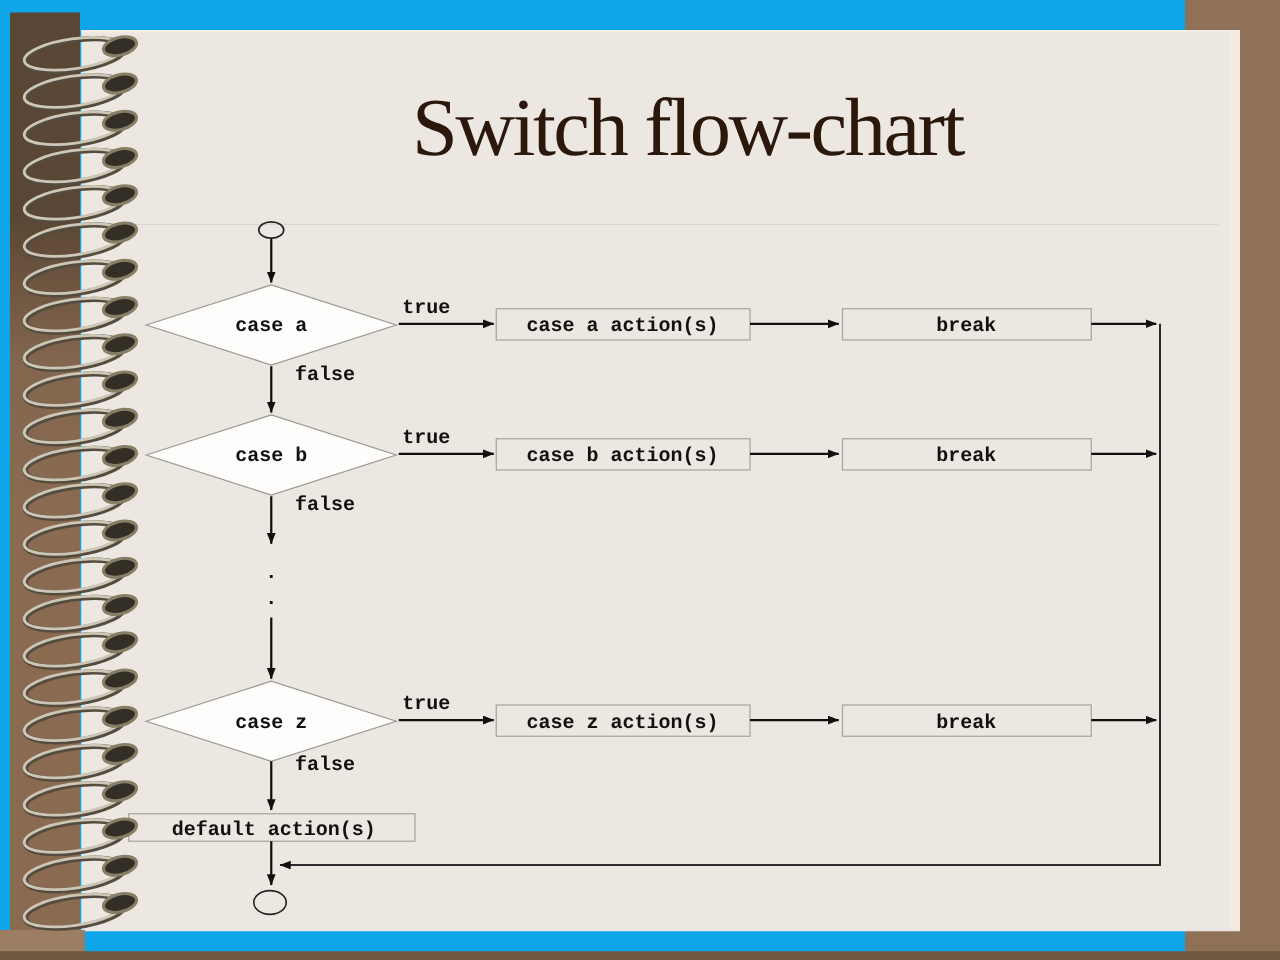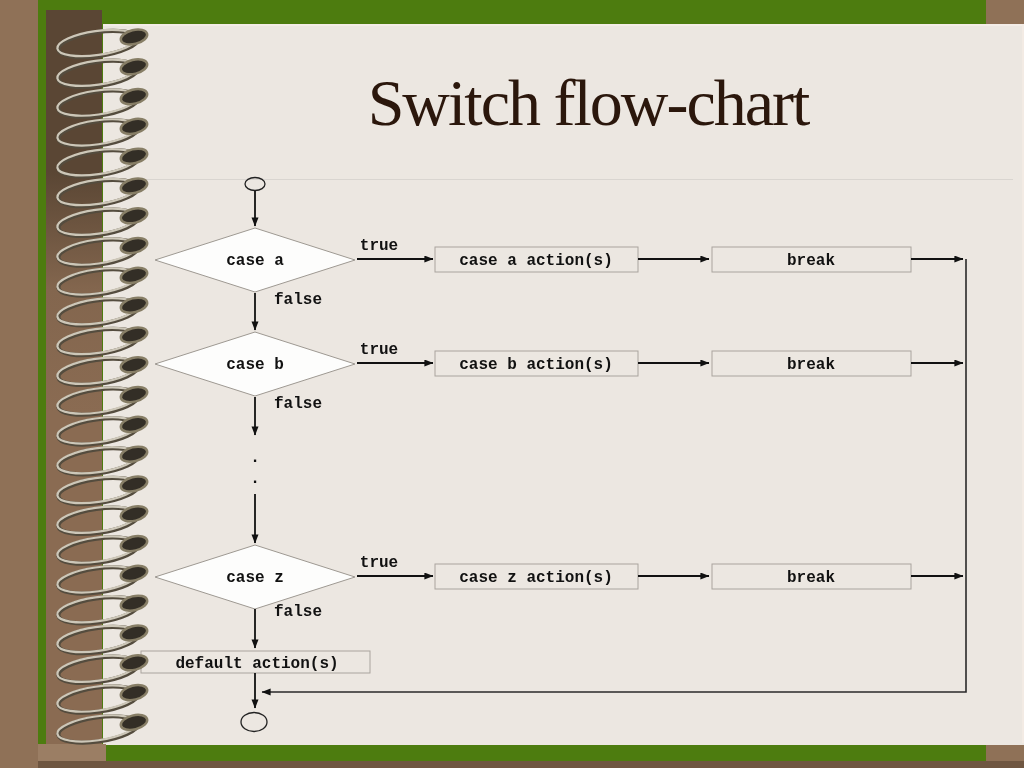--- a/index.html
+++ b/index.html
@@ -2,21 +2,21 @@
 <html><head>
 <meta charset="utf-8">
 <style>
   html,body{margin:0;padding:0;}
   body{
     width:1024px;height:768px;
     font-family:"Liberation Sans",sans-serif;
     background:#8f7157;
     overflow:hidden;
   }
-  .stage{position:relative;width:948px;height:768px;background:#4d7c0f;margin-left:38px;}
+  .stage{position:relative;width:948px;height:768px;background:#0ea5e9;}
   .spine-strip{
     position:absolute;left:8px;top:10px;width:56px;height:735px;
     background:linear-gradient(to bottom,#5a4634 0%,#5a4634 22%,#83664e 38%,#8a6b52 55%,#8a6b52 100%);
   }
   .slide{
     position:absolute;left:65px;top:24px;width:927px;height:719px;
     background:#ece7e1;
     border-top:2px solid #f4ede7;
   }
   .slide-right-edge{

